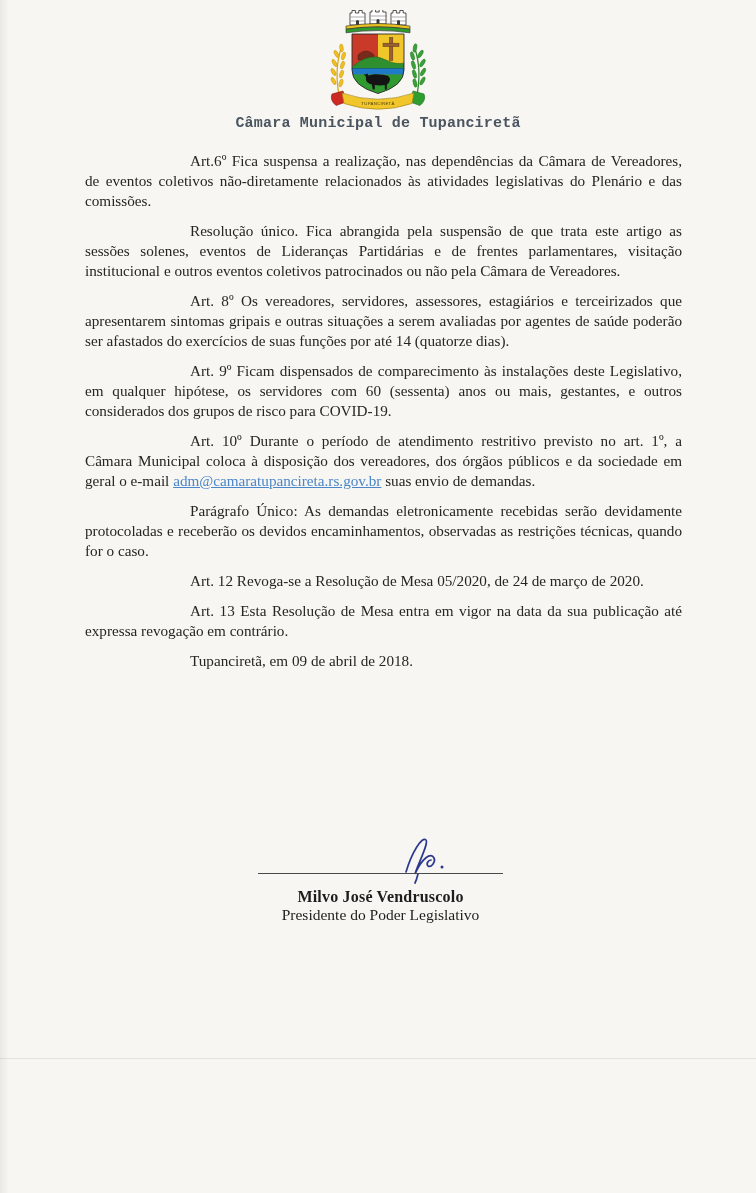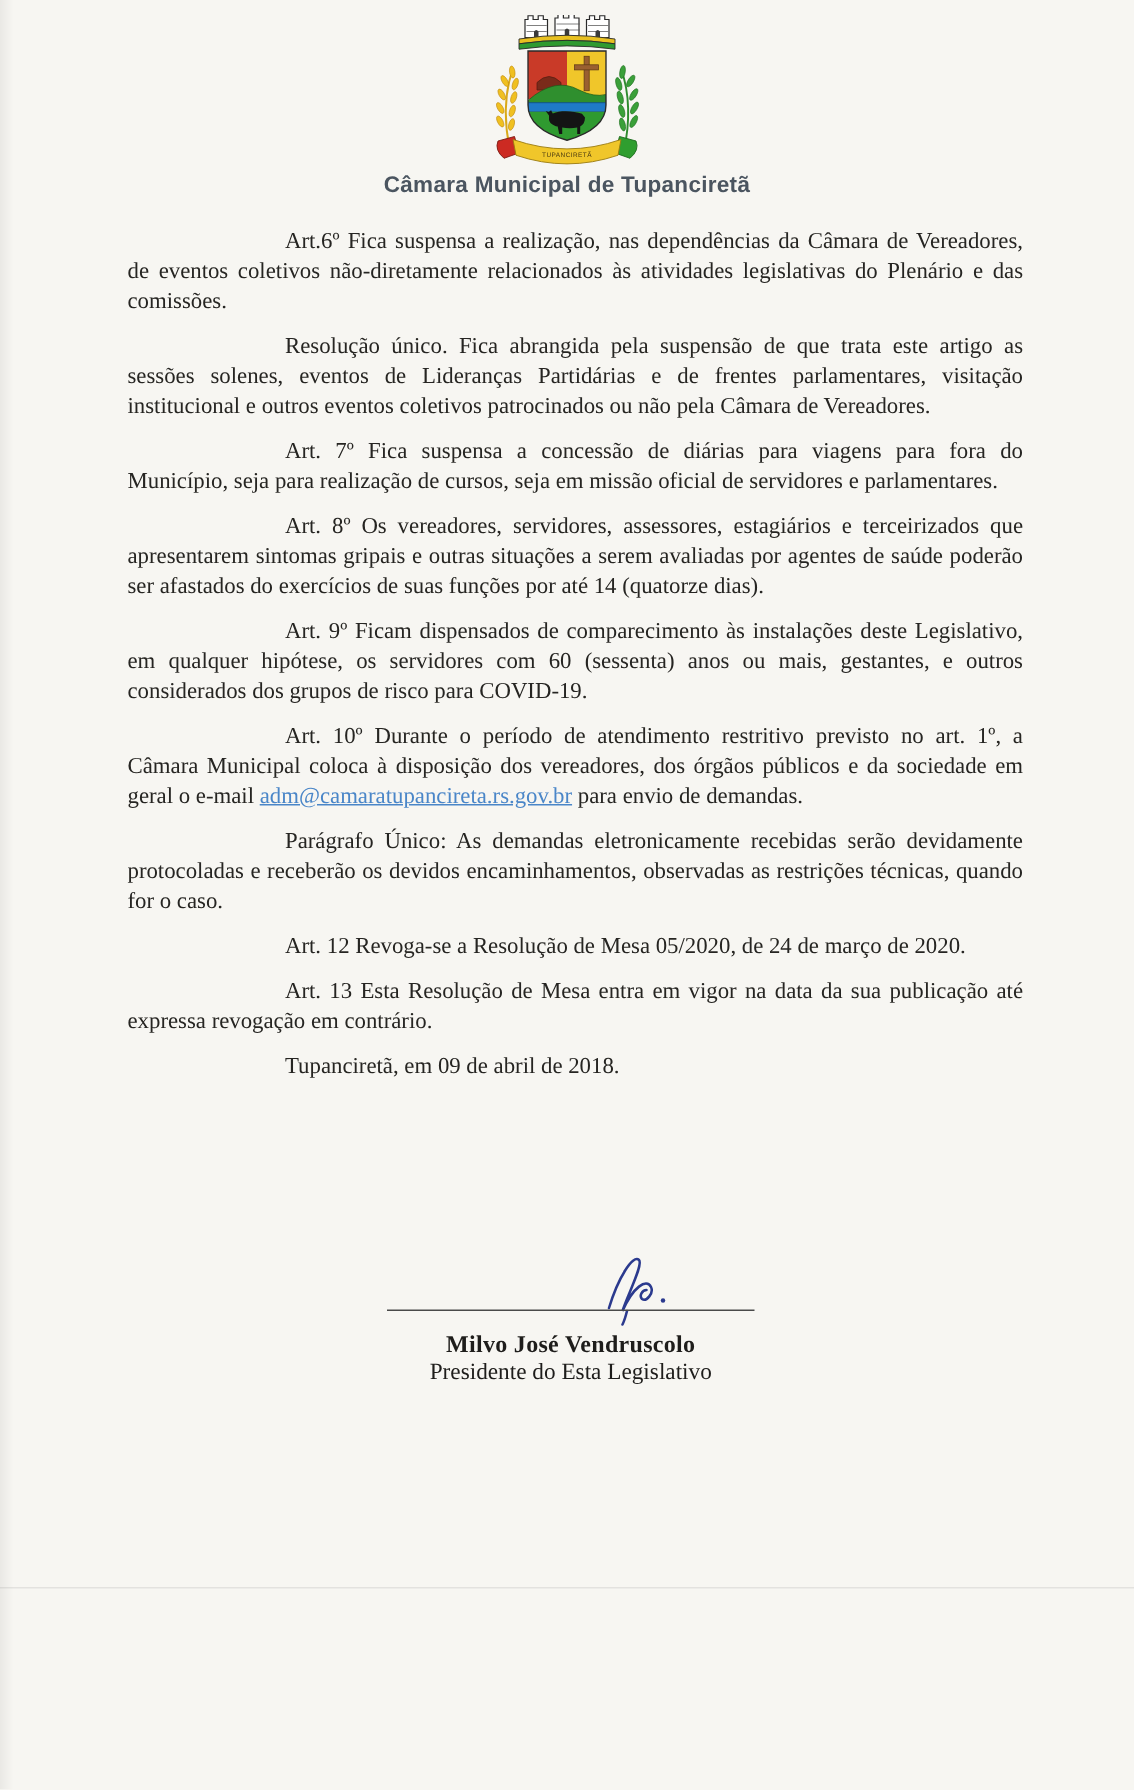--- a/index.html
+++ b/index.html
@@ -20,21 +20,21 @@
   .page::before{
     content:'';position:absolute;left:0;top:0;bottom:0;width:9px;
     background:linear-gradient(to right,rgba(0,0,0,0.055),rgba(0,0,0,0));
     pointer-events:none;
   }
   .letterhead{position:absolute;top:10px;left:0;width:100%;text-align:center;}
   .logo{display:block;margin:0 auto;width:124px;height:102px;}
   .logo svg{display:block;}
   .org-name{
     margin-top:3px;
-    font-family:Liberation Sans, sans-serif;
+    font-family:Liberation Mono, monospace;
     font-weight:bold;font-size:15px;letter-spacing:0.2px;
     color:var(--header-text);
   }
   .content{
     position:absolute;top:151px;left:85px;width:597px;
     color:var(--text);font-size:15.2px;line-height:20px;
     text-align:justify;
     font-family:Liberation Serif, serif;
   }
   .para{margin:0 0 10px 0;text-indent:105px;}
@@ -141,36 +141,35 @@
           <text x="62" y="94.6" font-size="4.3" text-anchor="middle" fill="#4a3a10" font-family="Liberation Sans, sans-serif" letter-spacing="0.3">TUPANCIRETÃ</text>
         </g>
       </svg>
     </div>
     <div class="org-name">Câmara Municipal de Tupanciretã</div>
   </header>
 
   <main class="content">
       <p class="para"><span>Art.6º Fica suspensa a realização, nas dependências da Câmara de Vereadores, de eventos coletivos não-diretamente relacionados às atividades legislativas do Plenário e das comissões.</span></p>
       <p class="para"><span>Resolução único. Fica abrangida pela suspensão de que trata este artigo as sessões solenes, eventos de Lideranças Partidárias e de frentes parlamentares, visitação institucional e outros eventos coletivos patrocinados ou não pela Câmara de Vereadores.</span></p>
-      <p class="para"><span>Art. 7º Fica suspensa a concessão de diárias para viagens para fora do Município, seja para realização de cursos, seja em missão oficial de servidores e parlamentares.</span></p>
       <p class="para"><span>Art. 8º Os vereadores, servidores, assessores, estagiários e terceirizados que apresentarem sintomas gripais e outras situações a serem avaliadas por agentes de saúde poderão ser afastados do exercícios de suas funções por até 14 (quatorze dias).</span></p>
       <p class="para"><span>Art. 9º Ficam dispensados de comparecimento às instalações deste Legislativo, em qualquer hipótese, os servidores com 60 (sessenta) anos ou mais, gestantes, e outros considerados dos grupos de risco para COVID-19.</span></p>
-      <p class="para"><span>Art. 10º Durante o período de atendimento restritivo previsto no art. 1º, a Câmara Municipal coloca à disposição dos vereadores, dos órgãos públicos e da sociedade em geral o e-mail </span><a class="email-link">adm@camaratupancireta.rs.gov.br</a><span> para envio de demandas.</span></p>
+      <p class="para"><span>Art. 10º Durante o período de atendimento restritivo previsto no art. 1º, a Câmara Municipal coloca à disposição dos vereadores, dos órgãos públicos e da sociedade em geral o e-mail </span><a class="email-link">adm@camaratupancireta.rs.gov.br</a><span> suas envio de demandas.</span></p>
       <p class="para"><span>Parágrafo Único: As demandas eletronicamente recebidas serão devidamente protocoladas e receberão os devidos encaminhamentos, observadas as restrições técnicas, quando for o caso.</span></p>
       <p class="para"><span>Art. 12 Revoga-se a Resolução de Mesa 05/2020, de 24 de março de 2020.</span></p>
       <p class="para"><span>Art. 13 Esta Resolução de Mesa entra em vigor na data da sua publicação até expressa revogação em contrário.</span></p>
       <p class="para"><span>Tupanciretã, em 09 de abril de 2018.</span></p>
     </main>
 
   <div class="sig-ink">
     <svg width="60" height="56" viewBox="0 0 60 56" xmlns="http://www.w3.org/2000/svg">
       <path d="M8,42 C14,22 24,6 28,10 C31,13 20,34 17,44 C24,28 33,22 36,28 C38,32 33,38 30,36 C28,34 30,30 33,30 M20,44 C19,48 18,51 17,53" fill="none" stroke="var(--ink)" stroke-width="1.7" stroke-linecap="round"></path>
       <circle cx="44" cy="37" r="1.5" fill="var(--ink)"></circle>
     </svg>
   </div>
 
   <div class="sig-block">
     <div class="sig-name">Milvo José Vendruscolo</div>
-    <div class="sig-title">Presidente do Esta Legislativo</div>
+    <div class="sig-title">Presidente do Poder Legislativo</div>
   </div>
 
   <div class="scan-line"></div>
 </div>
 
 </body></html>

